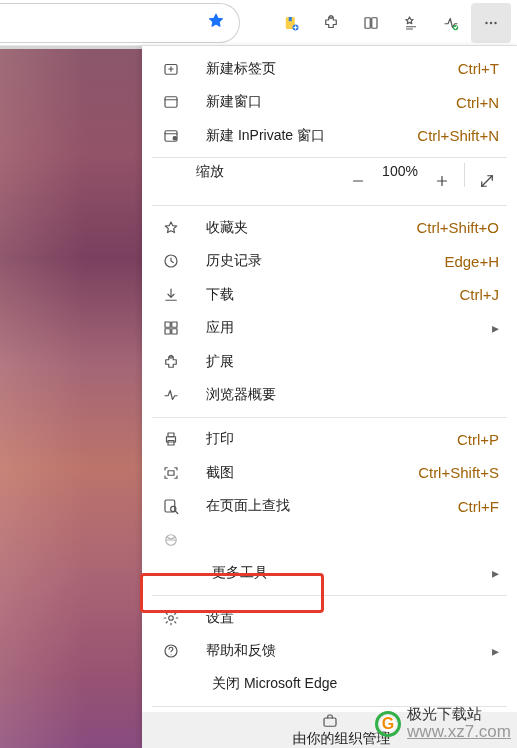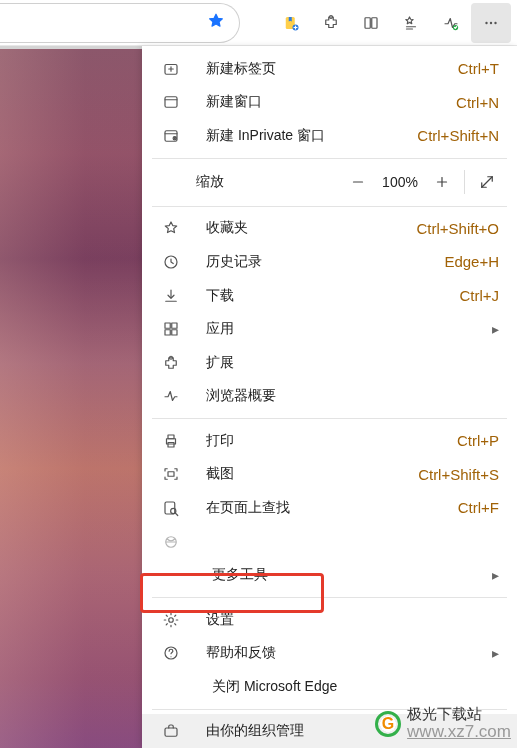--- a/index.html
+++ b/index.html
@@ -46,27 +46,27 @@
     }
     .item .ic { width:22px; display:flex; justify-content:center; color:#555; flex-shrink:0; }
     .item .lbl { margin-left:24px; flex:1; color:#222; font-size:14px; }
     .item .lbl.sub { margin-left:52px; }
     .item .sc { color:#a16207; font-size:15px; }
     .item .chev { color:#666; margin-left:6px; }
     .item.disabled .lbl { color:#9a9a9a; }
     .item.disabled .ic { color:#b5b5b5; }
     .sep { height:1px; background:#e3e3e3; margin:5px 10px; }
     .zoom-row {
-      display:flex; align-items:center; height:42px; padding:0 12px 0 18px;
+      display:flex; height:42px; padding:0 12px 0 18px;
     }
     .zoom-row .lbl { margin-left:36px; flex:1; }
     .zoom-btn { width:36px; height:36px; display:flex; align-items:center; justify-content:center; color:#444; }
     .zoom-val { width:48px; text-align:center; color:#222; }
     .zoom-sep { width:1px; height:24px; background:#ddd; margin:0 4px; }
-    .managed { background:#f0f0f0; }
+    .managed { background:#f0f0f0;flex-direction:column; }
     .watermark {
       position:absolute; right:6px; bottom:6px;
       display:flex; align-items:center; gap:6px;
       color:#333; font-size:15px;
     }
     .wm-badge {
       width:26px; height:26px; border:3px solid #33b04a; border-radius:50%;
       display:flex; align-items:center; justify-content:center;
       font-weight:bold; color:#f08c00; font-size:16px;
       background: radial-gradient(circle,#fff 55%, transparent 56%);

